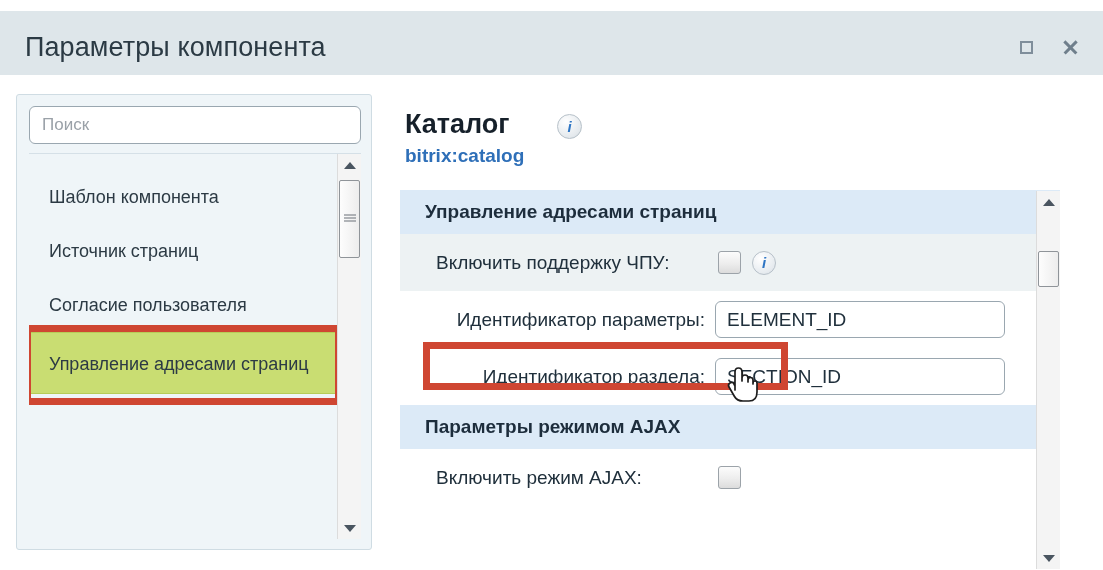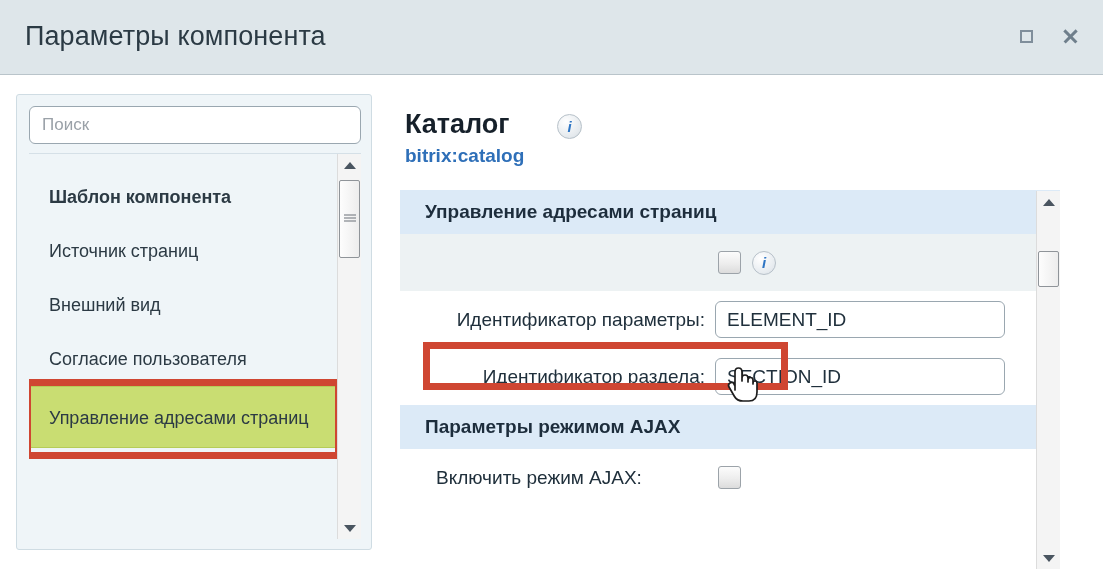--- a/index.html
+++ b/index.html
@@ -17,21 +17,21 @@
     width: 1103px;
     height: 570px;
     overflow: hidden;
     background: #ffffff;
     box-sizing: border-box;
   }
 
   
   .titlebar {
     position: absolute;
-    left: 0; top: 0;
+    left: 0; top: 11px;
     width: 1103px;
     height: 75px;
     background: #dee6ea;
     border-bottom: 1px solid #b9c4ca;
     box-sizing: border-box;
   }
   .titlebar-text {
     position: absolute;
     left: 25px;
     top: 21px;
@@ -142,21 +142,21 @@
     box-sizing: border-box;
     padding: 0 0 0 20px;
     font-size: 18px;
     color: #2c3a44;
     height: 54px;
     display: flex;
     align-items: center;
     cursor: pointer;
     white-space: nowrap;
   }
-  .sb-item.first { margin-top: 16px; font-weight: bold; }
+  .sb-item.first { margin-top: 16px; }
   .sb-item.wrap {
     white-space: normal;
     line-height: 1.25;
     height: 62px;
     padding-top: 2px;
   }
   .sb-item.selected {
     background: #c9dd72;
     border: 1px solid #b6cc58;
     padding-left: 19px;
@@ -428,23 +428,20 @@
 
           <div class="sb-item first">
             <span>Шаблон компонента</span>
           </div>
 
 
           <div class="sb-item">
             <span>Источник страниц</span>
           </div>
 
-          <div class="sb-item">
-            <span>Внешний вид</span>
-          </div>
 
           <div class="sb-item">
             <span>Согласие пользователя</span>
           </div>
 
           <div class="sb-item wrap selected">
             <span>Управление адресами страниц</span>
             <span class="sb-annot"></span>
           </div>
 
@@ -473,20 +470,21 @@
       <div class="comp-title">Каталог</div>
       <div class="comp-info-icon">i</div>
       <div class="comp-sub">bitrix:catalog</div>
 
       <div class="params-frame">
         <div class="params-scrollarea">
 
           <div class="sec-header">Управление адресами страниц</div>
 
           <div class="row cb stripe">
+            <span class="row-label">Включить поддержку ЧПУ:</span>
             <span class="checkbox"></span>
             <span class="field-info-icon">i</span>
           </div>
 
           <div class="row inp">
             <span class="row-label">Идентификатор параметры:</span>
             <input class="text-input" type="text" value="ELEMENT_ID" style="">
           </div>
 
           <div class="row inp">

